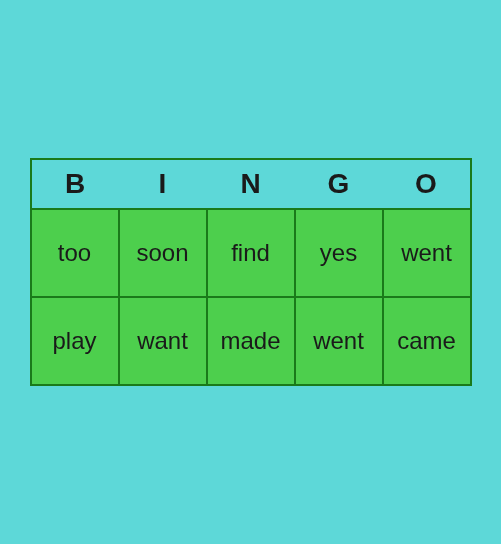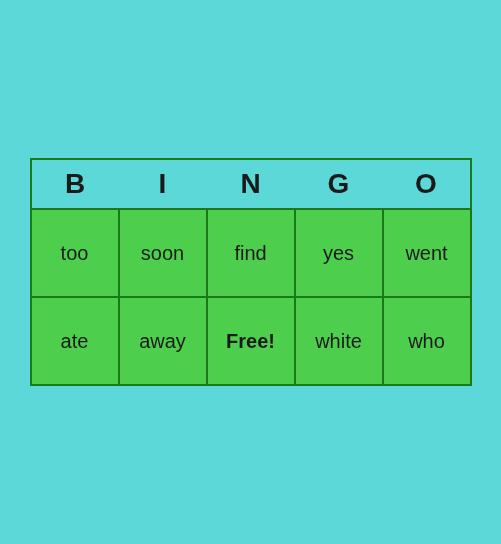--- a/index.html
+++ b/index.html
@@ -40,21 +40,21 @@
       padding: 4px;
     }
 
     .bingo-table td {
       width: 88px;
       height: 88px;
       text-align: center;
       vertical-align: middle;
       border: 2px solid #1a7a1a;
       background-color: #4dcf4d;
-      font-size: 20px;
+      font-size: 24px;
       color: #1a1a1a;
       padding: 4px;
     }
 
     .free-cell {
       font-weight: bold;
       font-size: 22px;
     }
   </style>
 </head>
@@ -73,21 +73,21 @@
     </thead>
     <tbody id="bingo-body">
     <tr>
           <td>too</td>
           <td>soon</td>
           <td>find</td>
           <td>yes</td>
           <td>went</td>
         </tr>
         <tr>
-          <td>ate</td>
-          <td>away</td>
-          <td class="free-cell">Free!</td>
-          <td>white</td>
-          <td>who</td>
+          <td>play</td>
+          <td>want</td>
+          <td>made</td>
+          <td>went</td>
+          <td>came</td>
         </tr>
       </tbody>
   </table>
 </div>
 
 </body></html>

